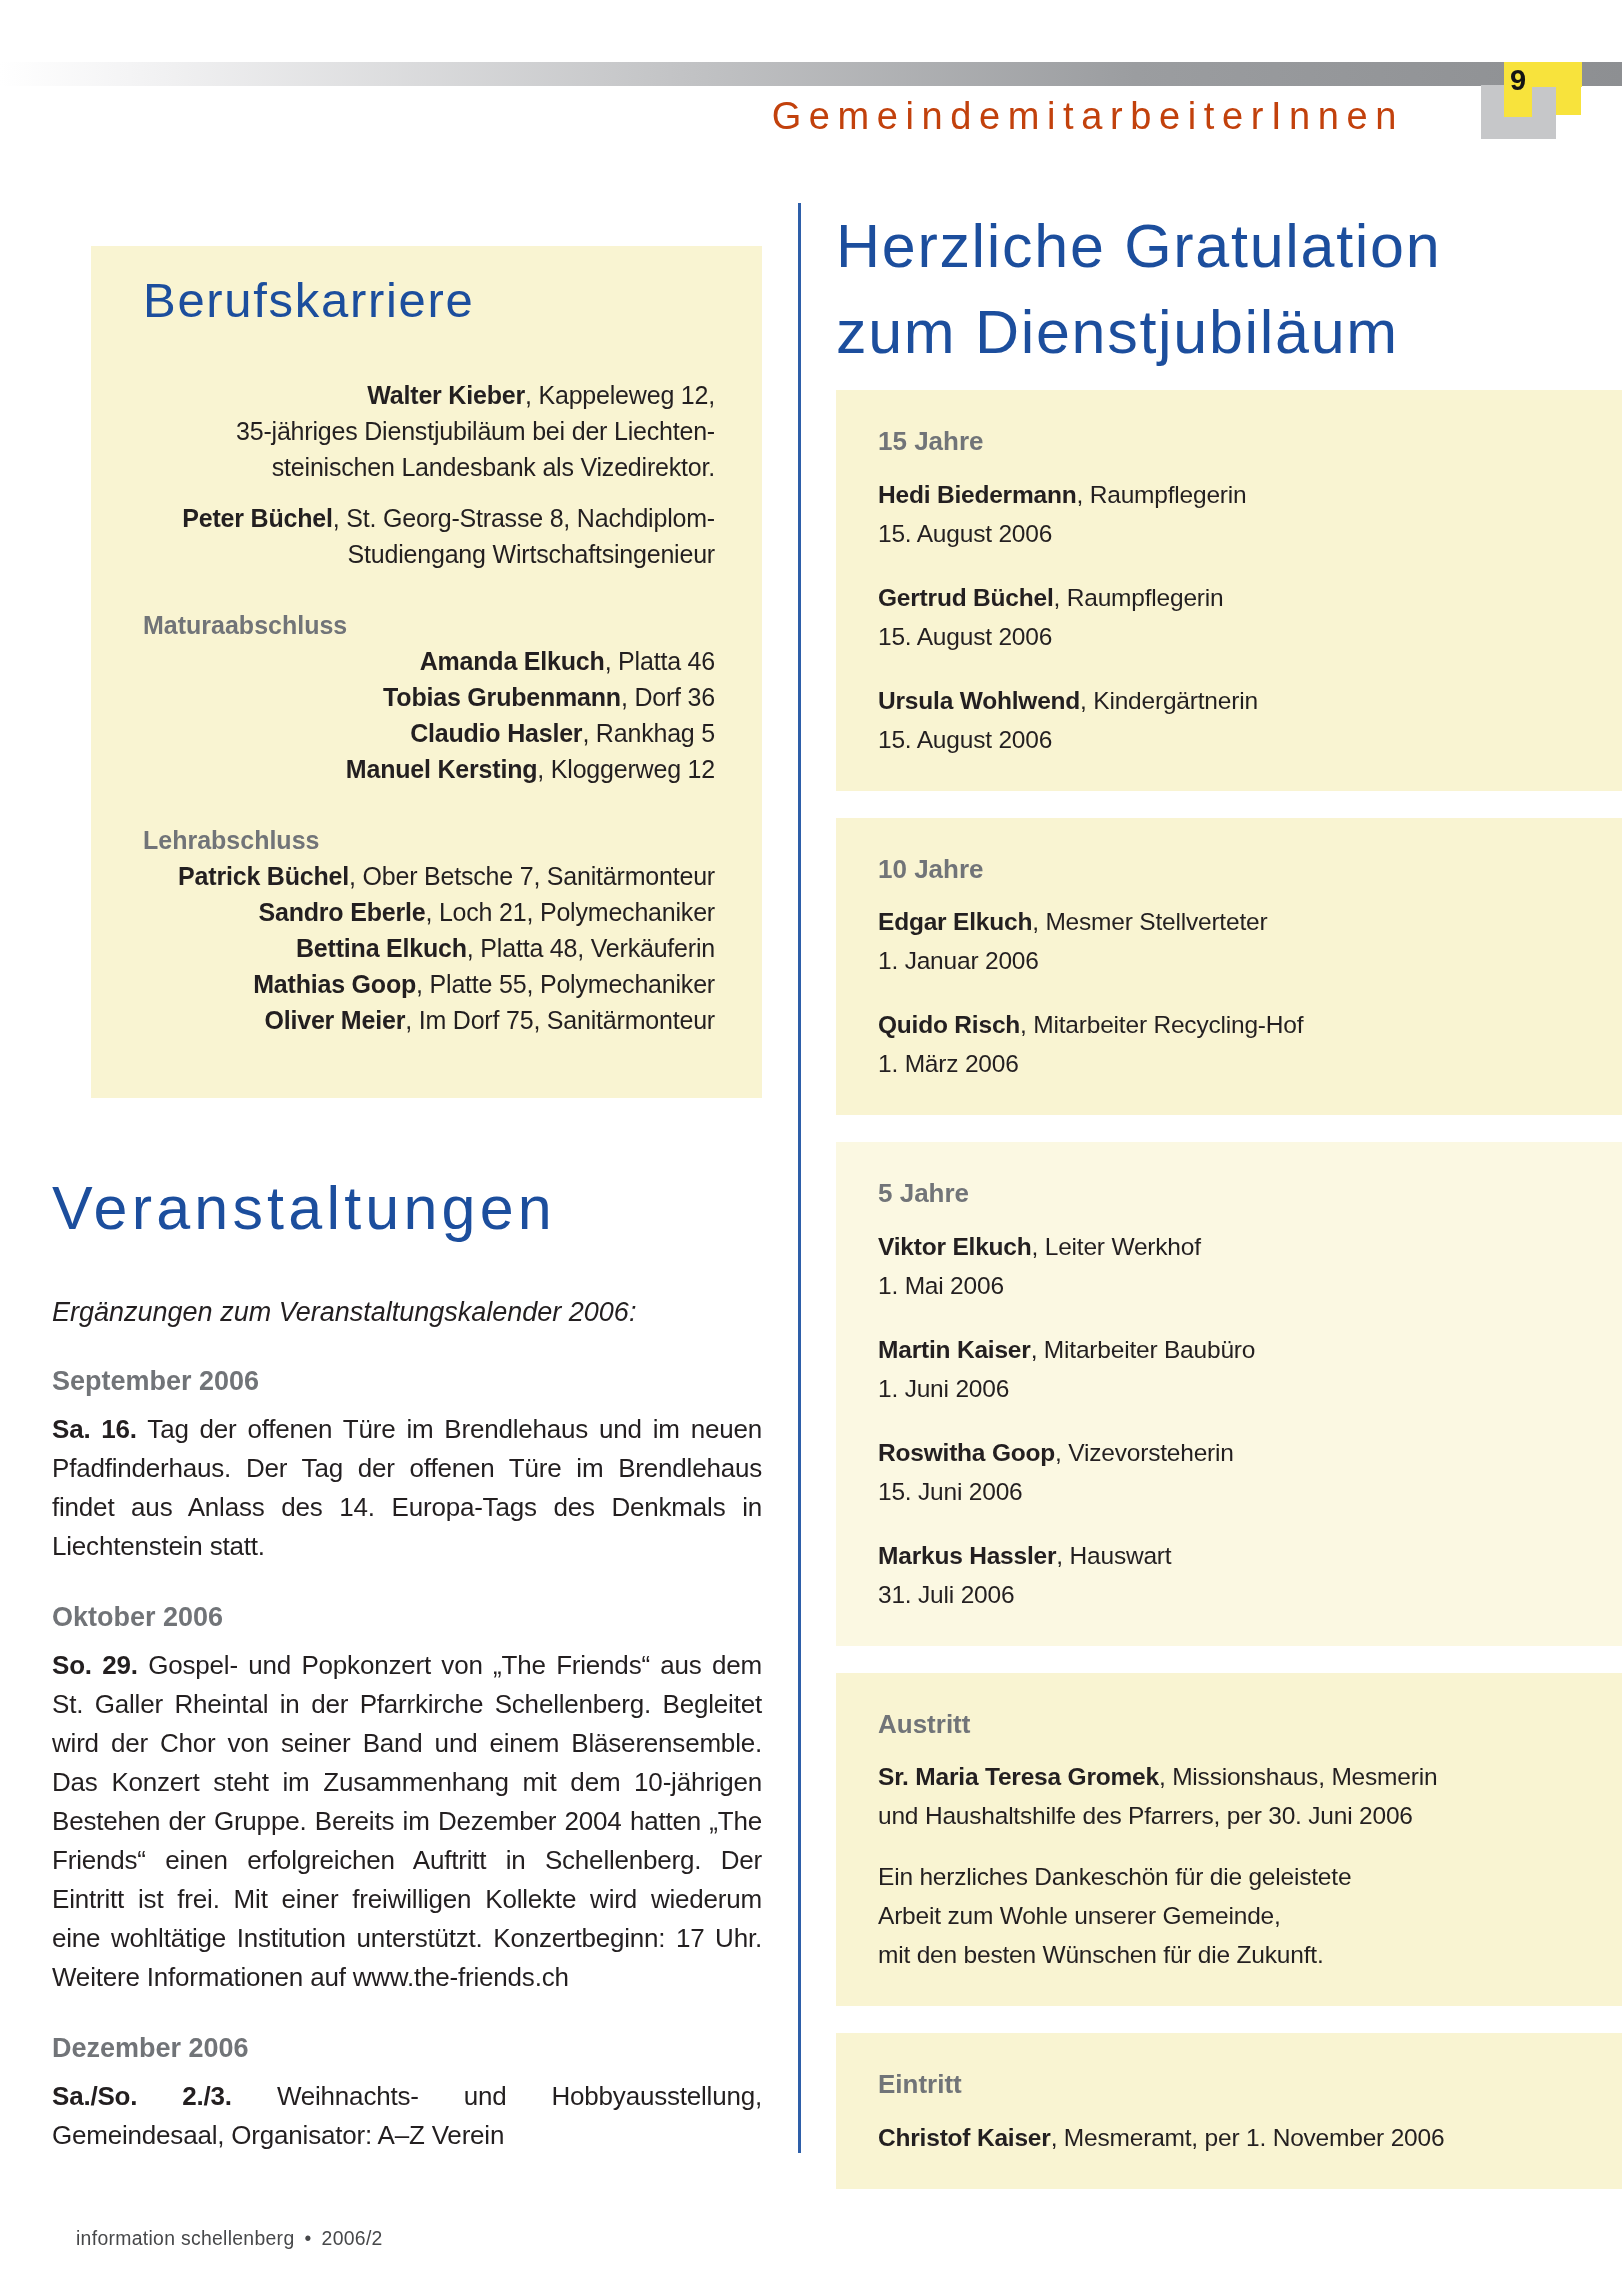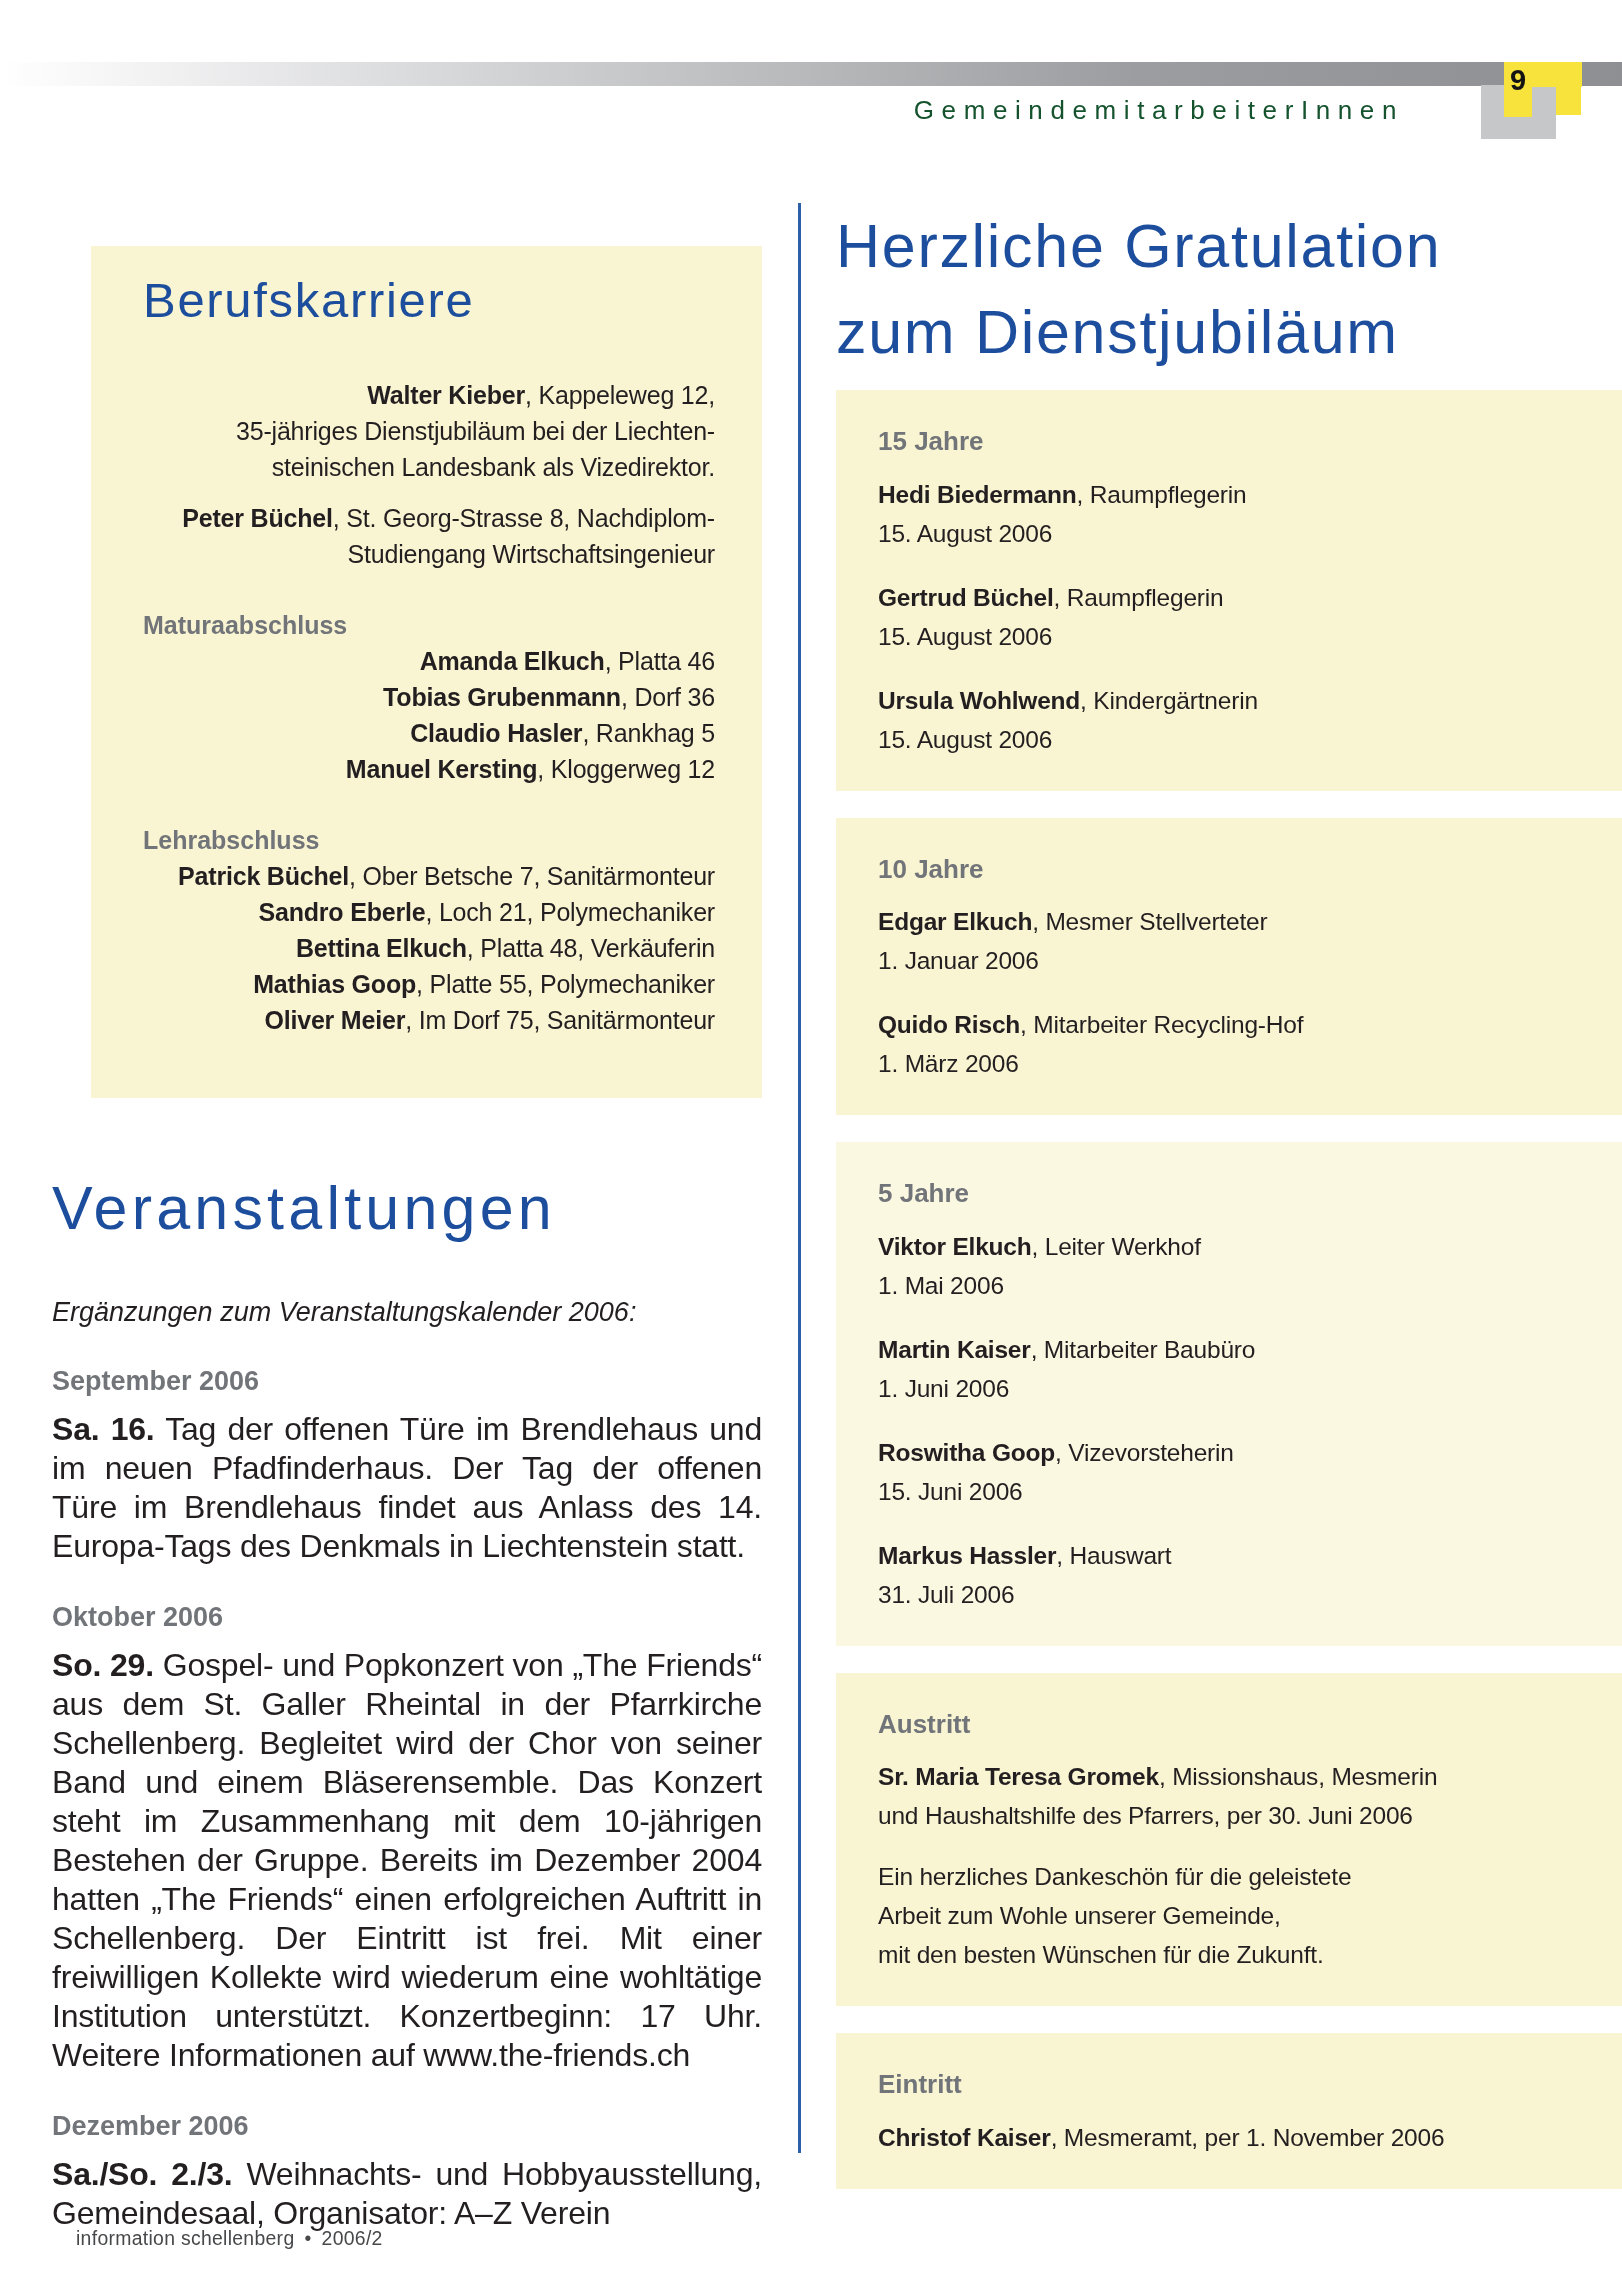--- a/index.html
+++ b/index.html
@@ -9,42 +9,42 @@
   }
   
   .topbar{position:absolute;left:0;top:62px;width:1622px;height:24px;
     background:linear-gradient(to right,#ffffff 0%,#f4f4f5 8%,#c2c3c5 42%,#9b9da0 70%,#8d8f92 100%);}
   .gray-square{position:absolute;left:1481px;top:85px;width:75px;height:54px;background:#c6c7c9;}
   .tab-a{position:absolute;left:1504px;top:62px;width:28px;height:55px;background:#f8e33c;}
   .tab-b{position:absolute;left:1532px;top:62px;width:50px;height:25px;background:#f8e33c;}
   .tab-c{position:absolute;left:1556px;top:87px;width:25px;height:28px;background:#f8e33c;}
   .tab-num{position:absolute;left:1504px;top:63px;width:28px;text-align:center;
     font-size:29px;font-weight:700;color:#141414;line-height:34px;}
-  .header-title{position:absolute;top:95px;right:218px;font-size:26px;font-weight:400;
-    letter-spacing:7.6px;color:#14532d;white-space:nowrap;}
+  .header-title{position:absolute;top:95px;right:218px;font-size:38px;font-weight:400;
+    letter-spacing:7.6px;color:#c2410c;white-space:nowrap;}
   
   .divider{position:absolute;left:798px;top:203px;width:2.5px;height:1950px;background:#2e5fa9;}
   
   .bname{font-weight:700;}
   .subhead{font-weight:700;color:#717478;}
   
   .left-box{position:absolute;left:91px;top:246px;width:671px;height:852px;
     background:#f9f4d2;box-sizing:border-box;padding:25px 47px 0 52px;}
   .box-title{font-size:49px;line-height:59px;letter-spacing:1.7px;color:#1c4e9d;margin-bottom:47px;}
   .left-box .line{font-size:25px;line-height:36px;letter-spacing:-0.2px;text-align:right;}
   .para1{margin-bottom:15px;}
   .para2{margin-bottom:35px;}
   .group{margin-bottom:35px;}
   .left-box .subhead{font-size:25px;line-height:36px;margin-top:28px;}
   
   .events{position:absolute;left:52px;top:1174px;width:710px;}
   .events-title{font-size:61px;line-height:69px;letter-spacing:4.2px;color:#1c4e9d;margin-bottom:52px;}
   .events-intro{font-style:italic;font-size:27px;line-height:34px;margin-bottom:35px;}
   .month{font-size:27px;line-height:34px;margin-bottom:12px;}
-  .etext{font-size:32px;line-height:39px;text-align:justify;margin:0 0 34px 0;letter-spacing:-0.2px;}
+  .etext{font-size:26px;line-height:39px;text-align:justify;margin:0 0 34px 0;letter-spacing:-0.2px;}
   
   .right-col{position:absolute;left:836px;top:203px;width:790px;}
   .right-title{font-size:61px;line-height:86px;letter-spacing:1.7px;color:#1c4e9d;white-space:nowrap;}
   .right-boxes{margin-top:15px;}
   .ybox{background:#f9f4d2;box-sizing:border-box;padding:32px 42px;margin-bottom:27px;}
   .ybox.light{background:#fbf8e2;}
   .ybox-heading{font-size:26px;line-height:39px;margin-bottom:13.5px;}
   .jentry{margin-bottom:25px;}
   .jentry:last-child{margin-bottom:0;}
   .ybox .line{font-size:24.5px;line-height:39px;letter-spacing:-0.2px;}

